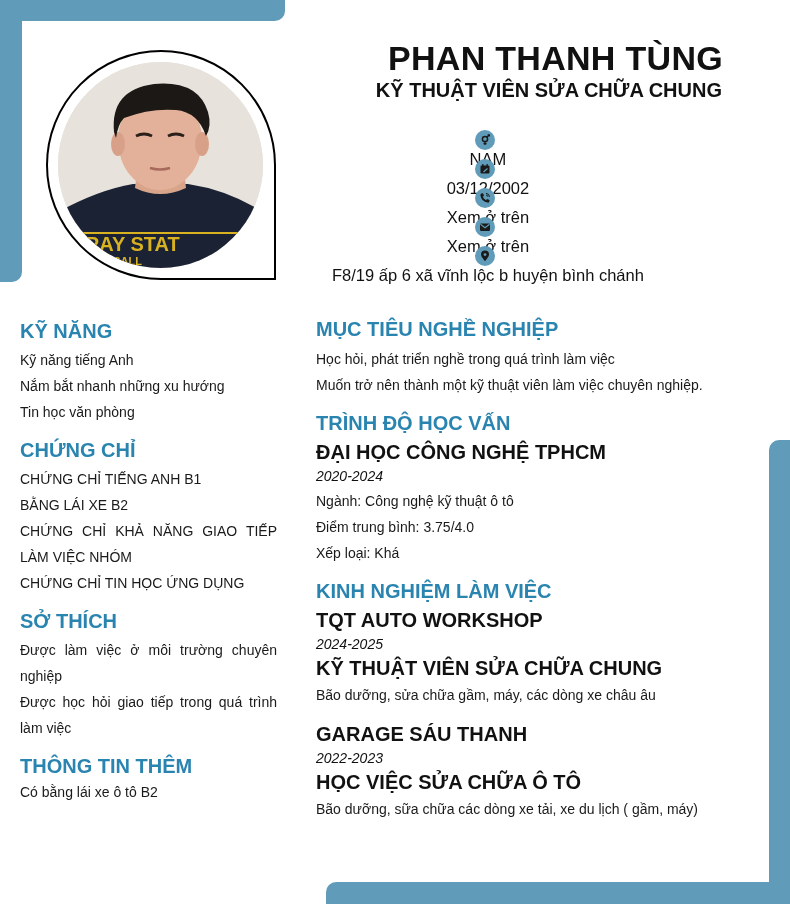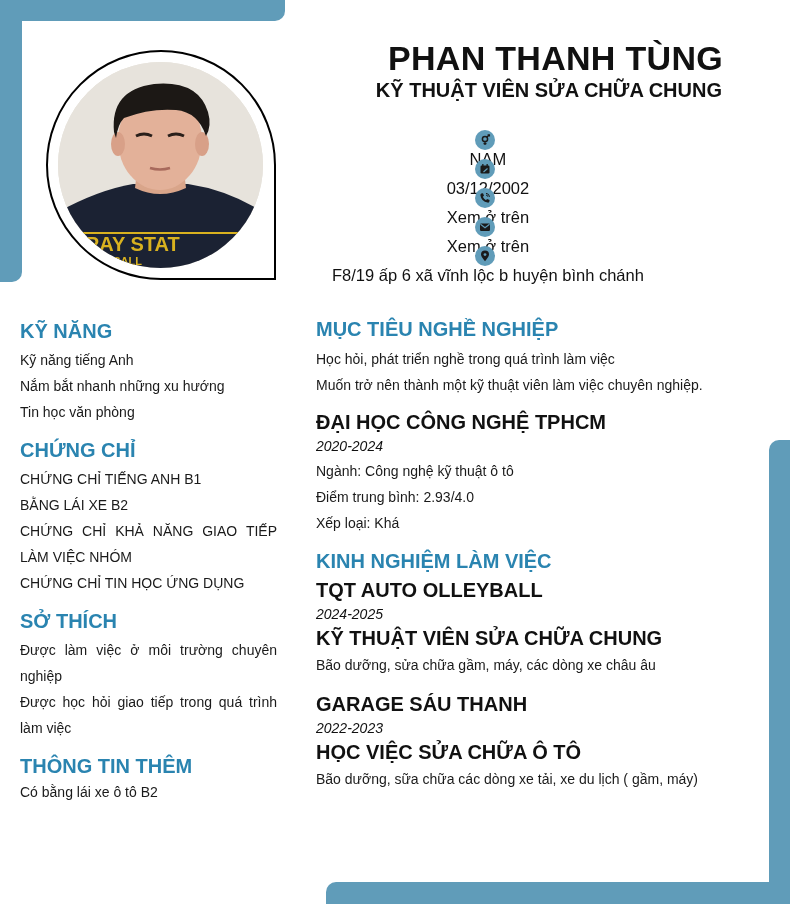--- a/index.html
+++ b/index.html
@@ -161,30 +161,31 @@
   </section>
 </div>
 
 <div class="col-right">
   <section class="right-sec">
     <div class="sec-title">MỤC TIÊU NGHỀ NGHIỆP</div>
     <div class="item">Học hỏi, phát triển nghề trong quá trình làm việc</div>
     <div class="item">Muốn trở nên thành một kỹ thuật viên làm việc chuyên nghiệp.</div>
   </section>
   <section class="right-sec">
+    <div class="sec-title">TRÌNH ĐỘ HỌC VẤN</div>
     <div class="sub-bold">ĐẠI HỌC CÔNG NGHỆ TPHCM</div>
     <div class="italic">2020-2024</div>
     <div class="item">Ngành: Công nghệ kỹ thuật ô tô</div>
-    <div class="item">Điểm trung bình: 2.93/4.0</div>
+    <div class="item">Điểm trung bình: 3.75/4.0</div>
     <div class="item">Xếp loại: Khá</div>
   </section>
   <section class="right-sec">
     <div class="sec-title">KINH NGHIỆM LÀM VIỆC</div>
     <div class="exp-block">
-      <div class="sub-bold">TQT AUTO OLLEYBALL</div>
+      <div class="sub-bold">TQT AUTO WORKSHOP</div>
       <div class="italic">2024-2025</div>
       <div class="sub-bold">KỸ THUẬT VIÊN SỬA CHỮA CHUNG</div>
       <div class="item" style="line-height:30px">Bão dưỡng, sửa chữa gầm, máy, các dòng xe châu âu</div>
     </div>
     <div class="exp-block" style="margin-top:6px">
       <div class="sub-bold">GARAGE SÁU THANH</div>
       <div class="italic">2022-2023</div>
       <div class="sub-bold">HỌC VIỆC SỬA CHỮA Ô TÔ</div>
       <div class="item" style="line-height:30px">Bão dưỡng, sữa chữa các dòng xe tải, xe du lịch ( gầm, máy)</div>
     </div>

